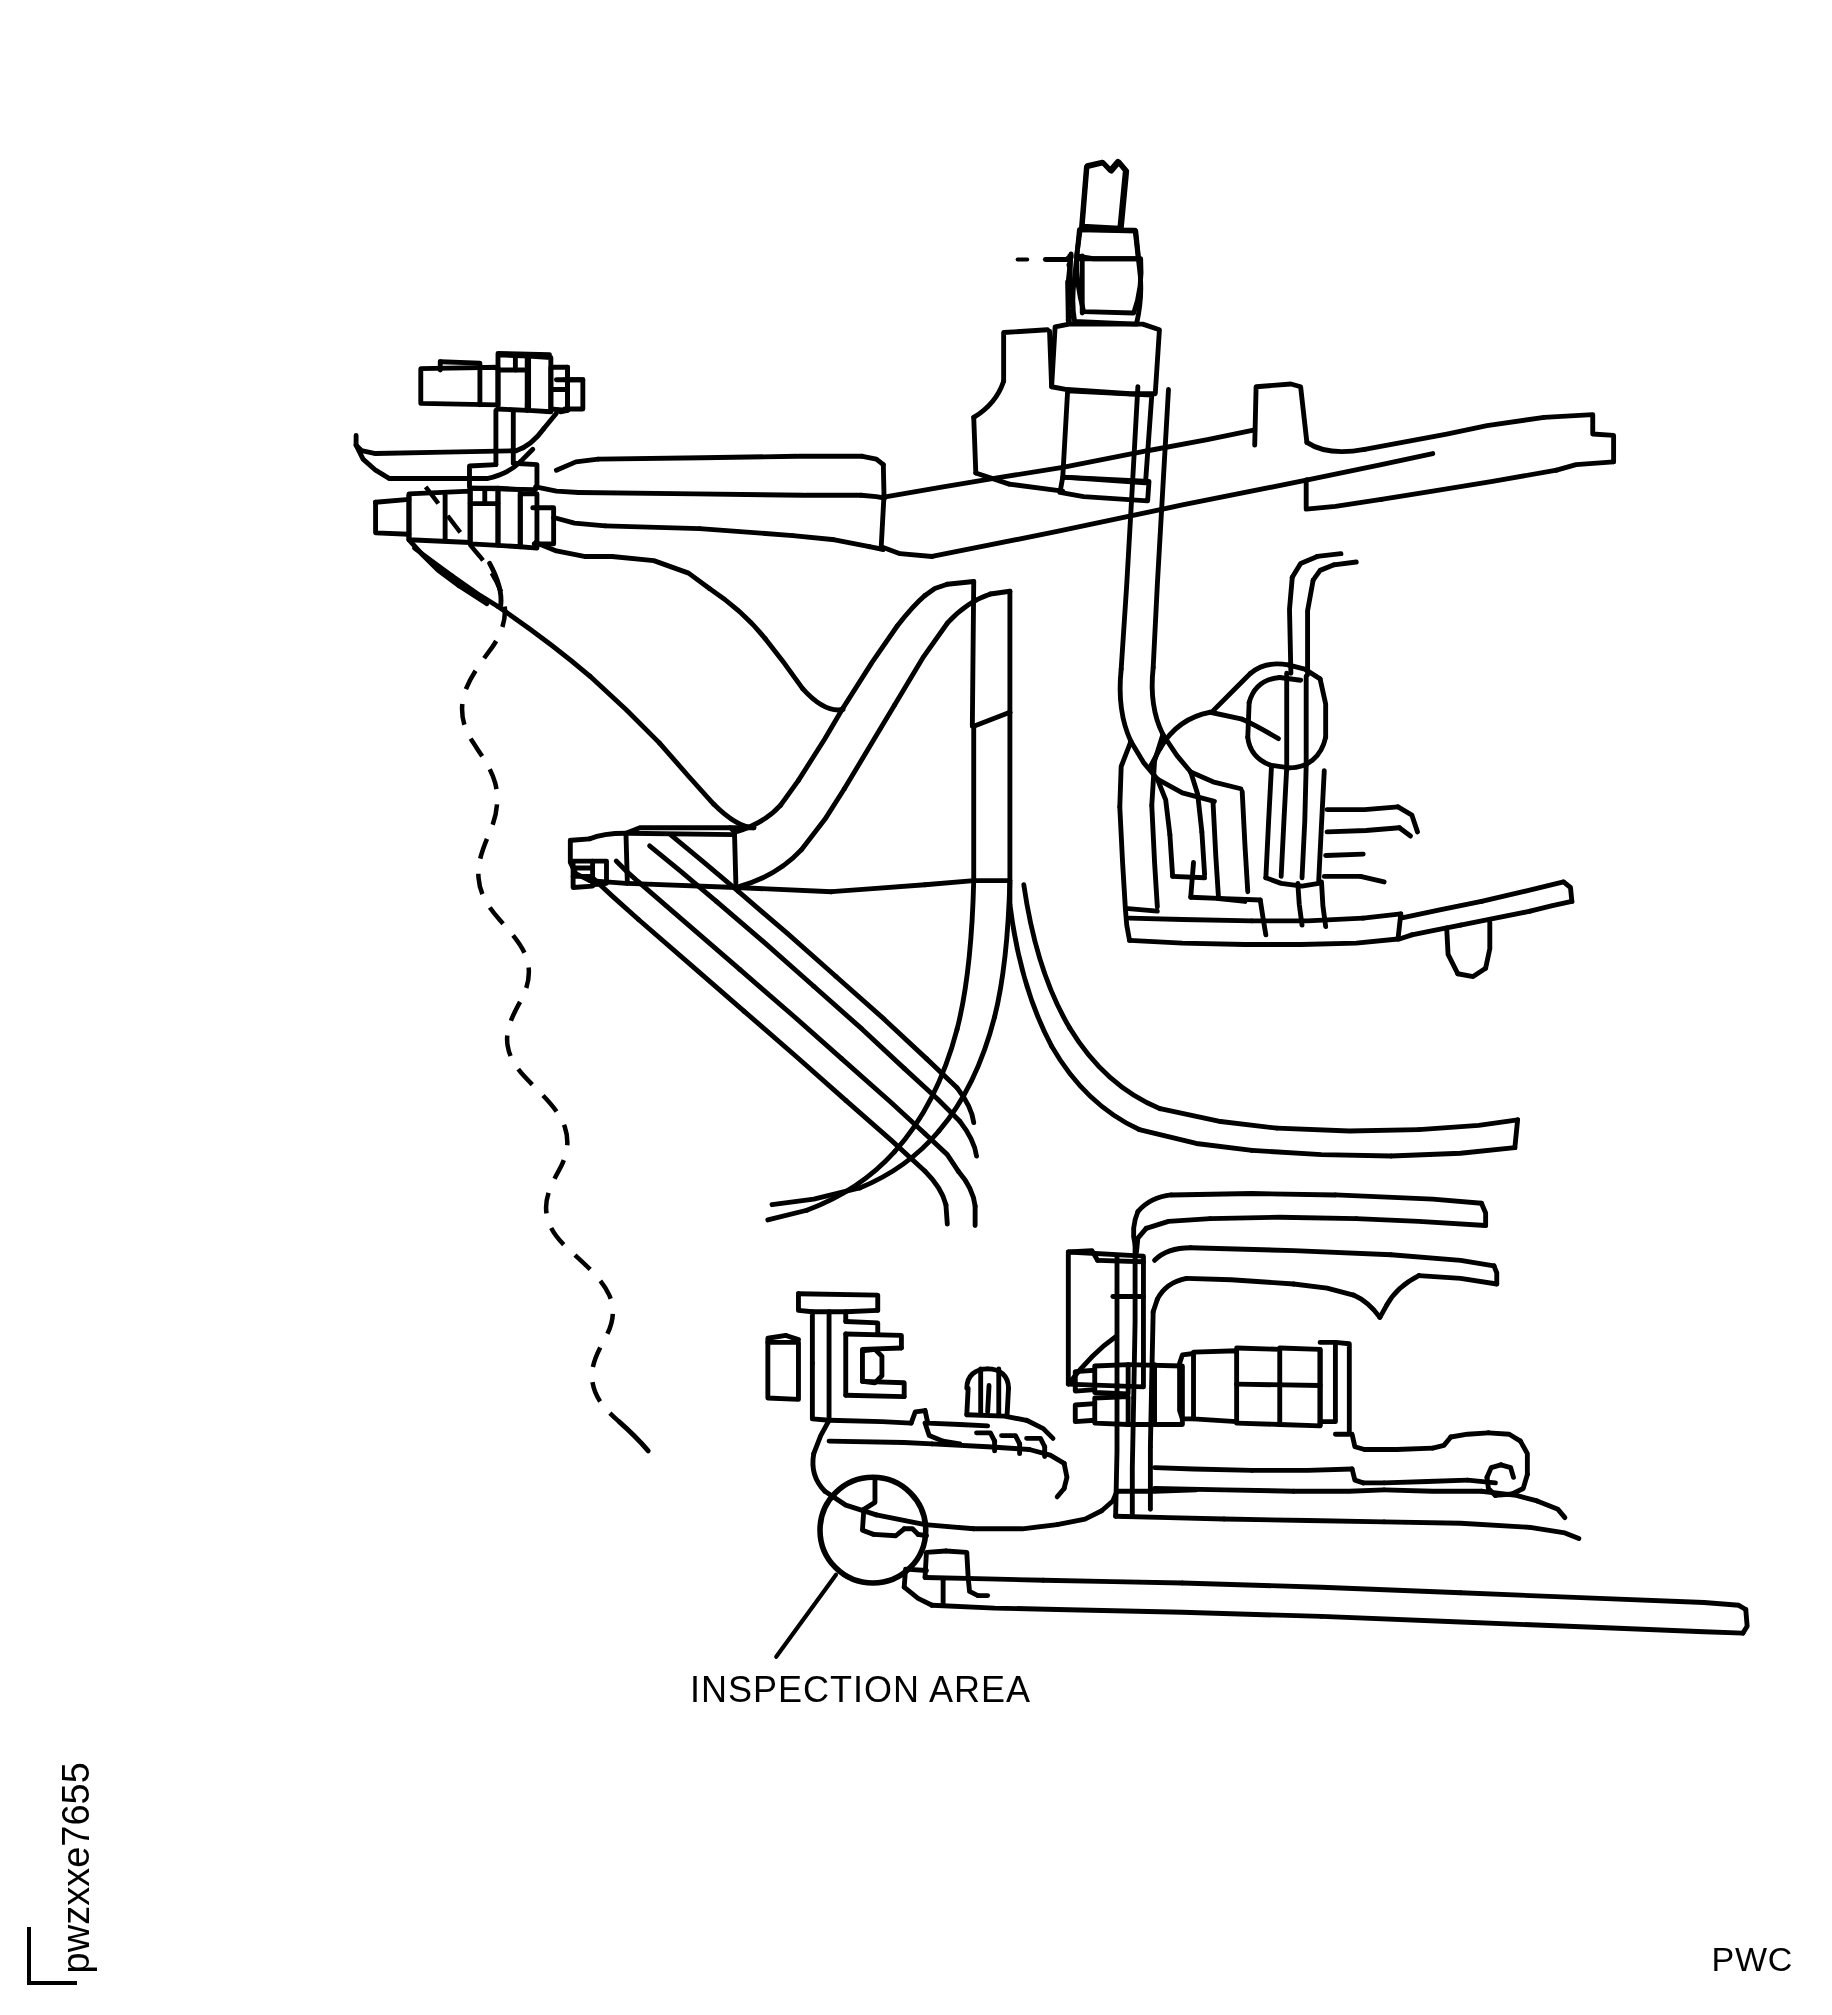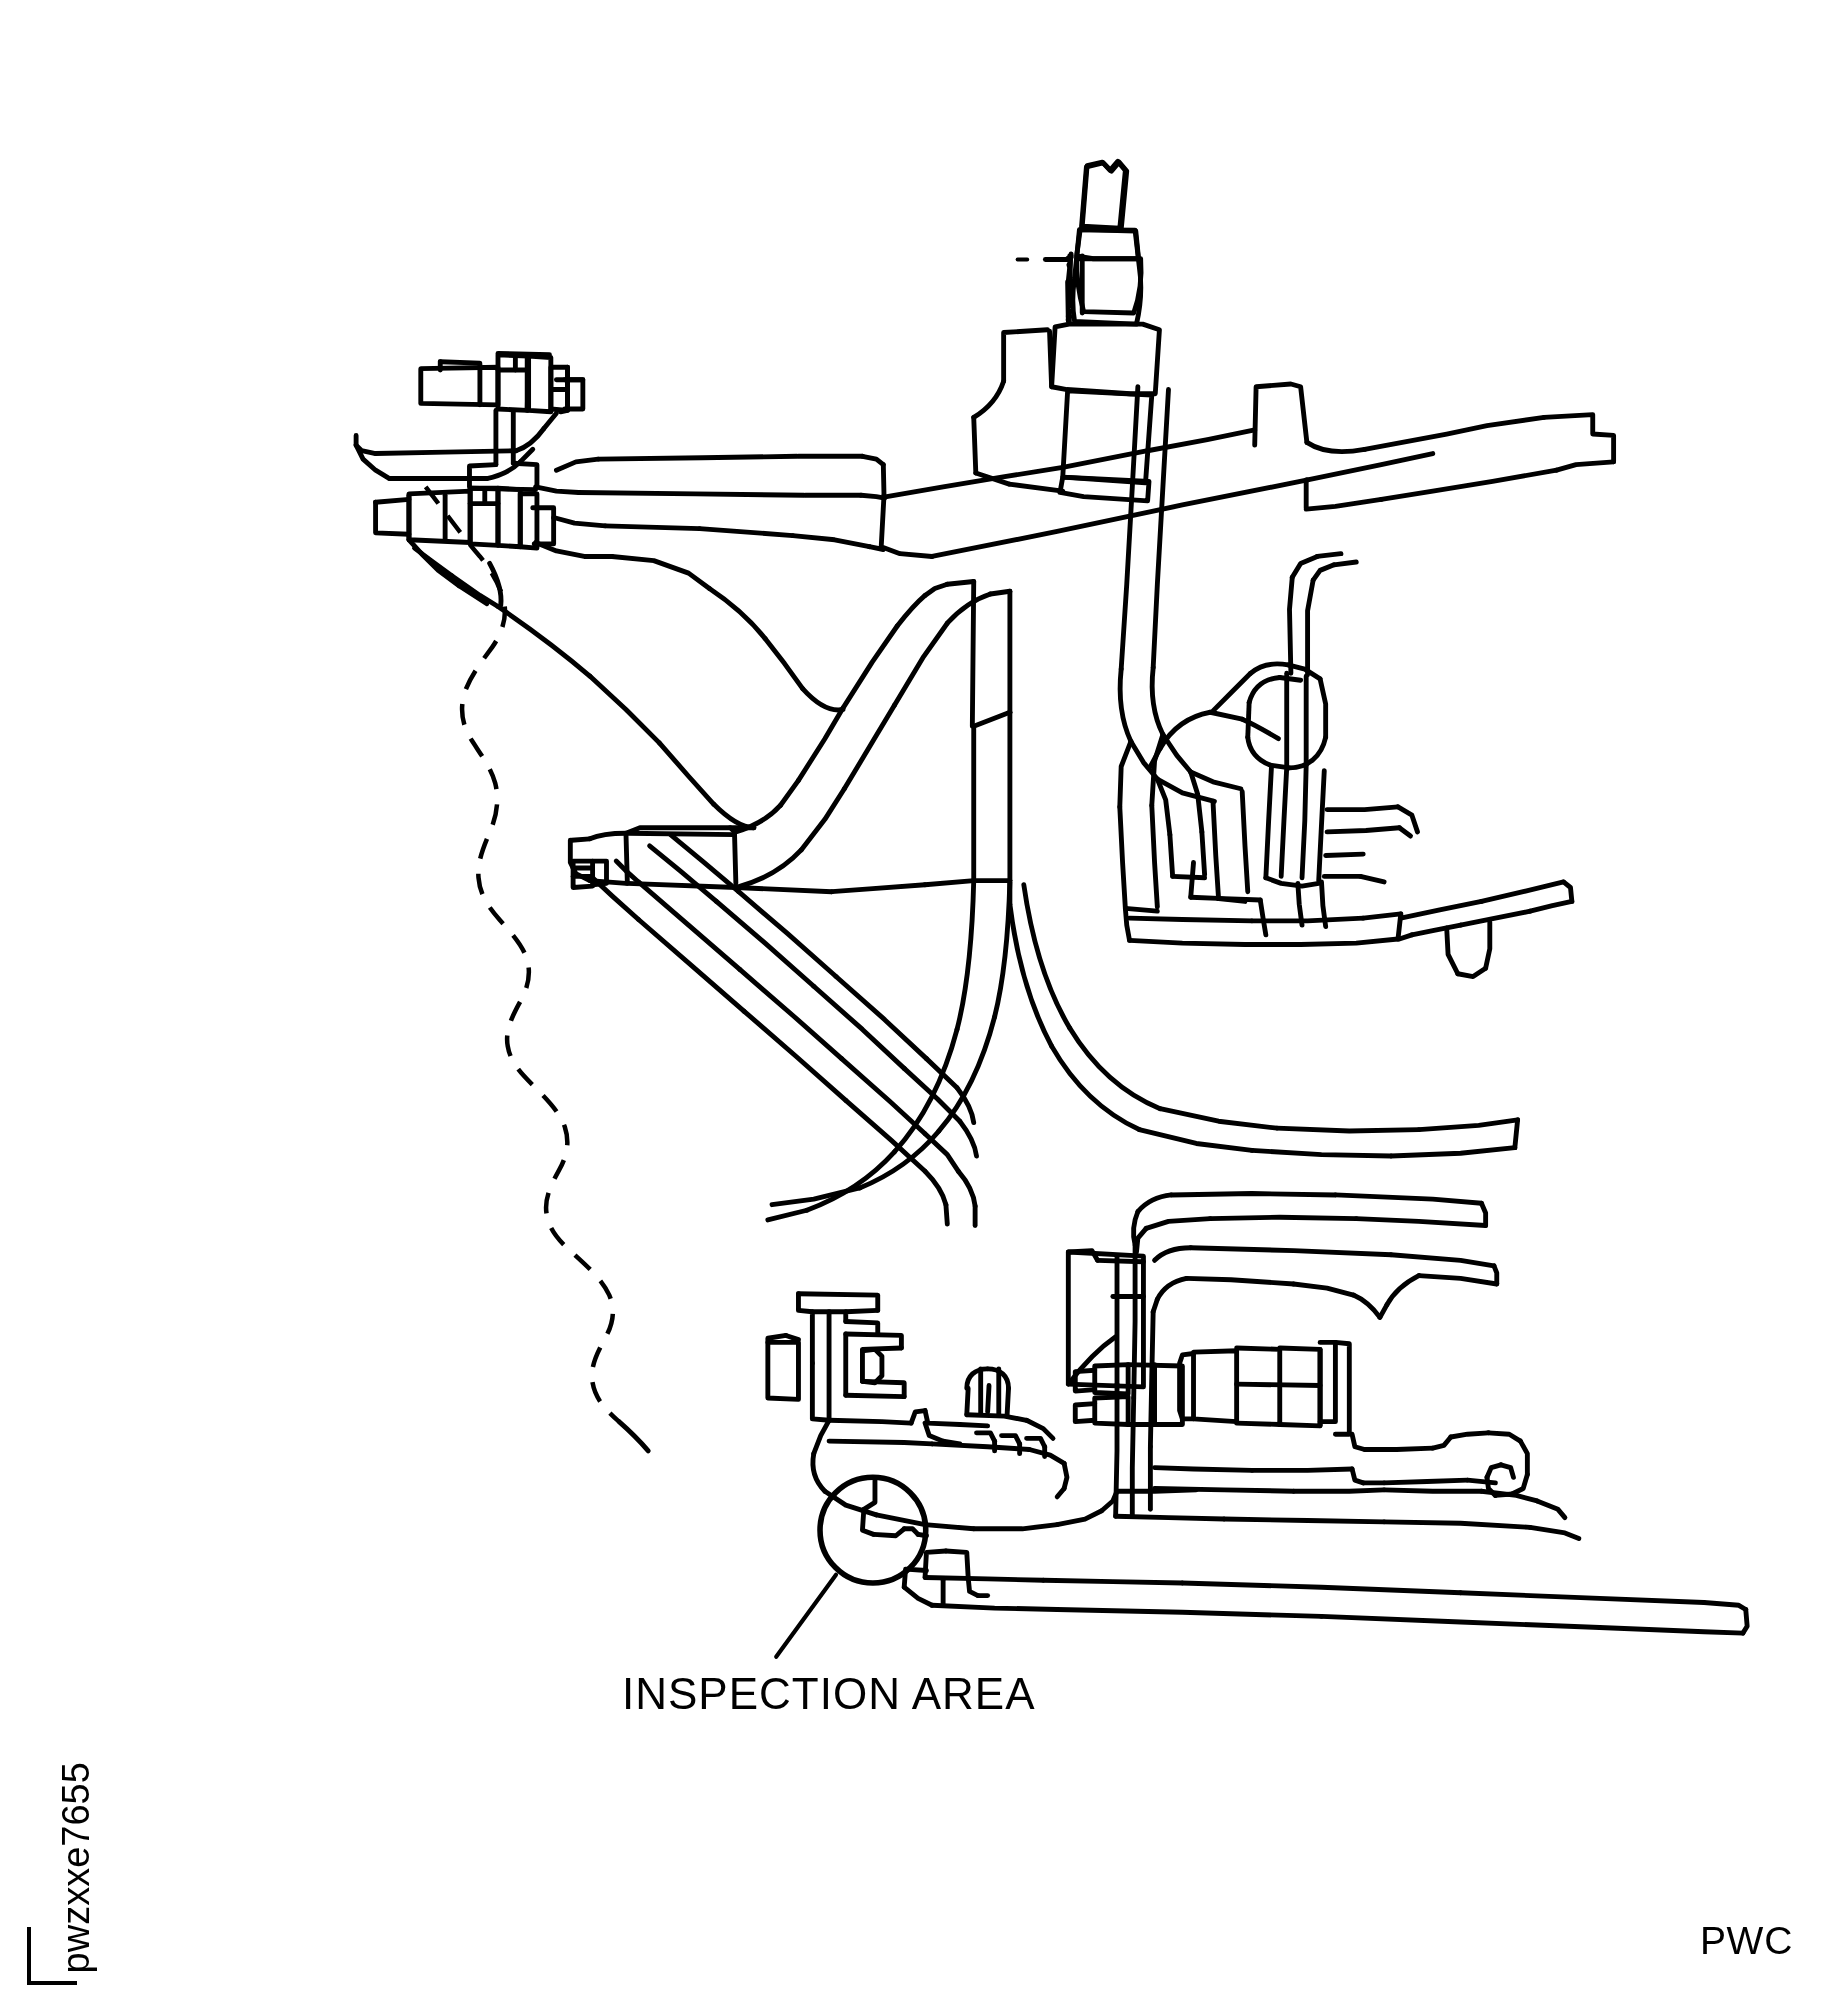--- a/index.html
+++ b/index.html
@@ -58,23 +58,23 @@
   }
   .callout-circle {
     fill: none;
     stroke: #000000;
     stroke-width: 8;
   }
 
   
   #callout-label {
     position: absolute;
-    left: 622px;
+    left: 690px;
     top: 1669px;
-    font-size: 44px;
+    font-size: 36px;
     letter-spacing: 1px;
     white-space: nowrap;
     font-weight: 400;
   }
   #figure-id-block {
     position: absolute;
     left: 24px;
     top: 1697px;
     width: 83px;
     height: 292px;
@@ -96,22 +96,22 @@
     left: 2.8px;
     top: 230px;
     width: 46px;
     height: 54px;
     border-left: 4.9px solid #000;
     border-bottom: 4.9px solid #000;
   }
   #vendor-mark {
     position: absolute;
     right: 39px;
-    bottom: 52px;
-    font-size: 39px;
+    bottom: 36px;
+    font-size: 34px;
     letter-spacing: 0.7px;
   }
 </style>
 </head>
 <body>
 
 <div id="figure-root">
 
   <svg class="drawing" viewBox="0 0 2634 2897" aria-hidden="true">
 

